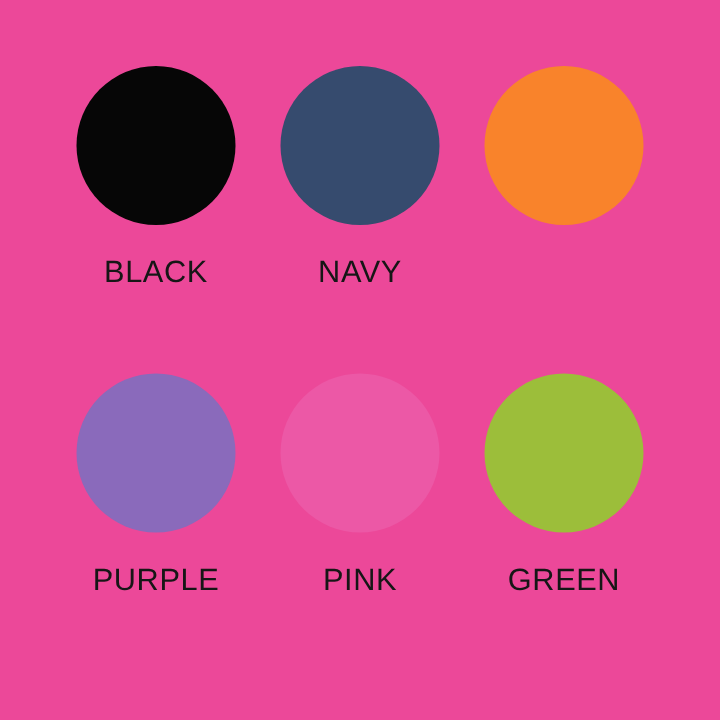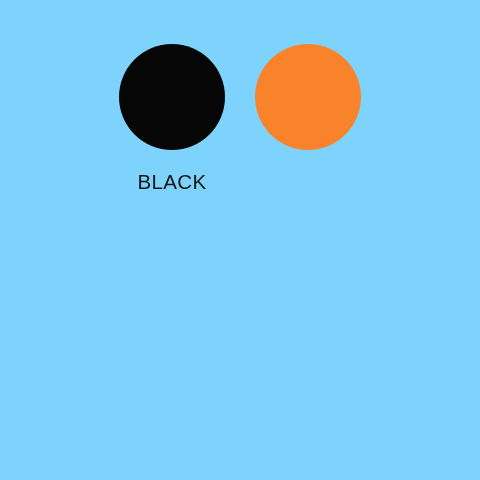--- a/index.html
+++ b/index.html
@@ -10,21 +10,21 @@
   body {
     width: 480px;
     height: 480px;
     background: #ffffff;
     font-family: "Liberation Sans", sans-serif;
     overflow: hidden;
   }
   #swatch-board {
     width: 480px;
     height: 480px;
-    background: #7dd3fc;
+    background: #ec4899;
     box-sizing: border-box;
     display: flex;
     flex-direction: column;
     justify-content: flex-start;
     padding-top: 44px;
   }
   .swatch-row {
     display: flex;
     flex-direction: row;
     justify-content: center;
@@ -61,21 +61,43 @@
 
 <div id="swatch-board">
 
   <div class="swatch-row row-1">
 
     <div class="swatch-cell">
       <span class="swatch-dot" style="background:#060606;"></span>
       <span class="swatch-label" style="color: rgb(22, 22, 22);">BLACK</span>
     </div>
 
+    <div class="swatch-cell">
+      <span class="swatch-dot" style="background:#364b6e;"></span>
+      <span class="swatch-label" style="color: rgb(22, 22, 22);">NAVY</span>
+    </div>
 
     <div class="swatch-cell">
       <span class="swatch-dot" style="background:#f9832b;"></span>
     </div>
 
   </div>
 
+  <div class="swatch-row row-2">
+
+    <div class="swatch-cell">
+      <span class="swatch-dot" style="background:#8a6abb;"></span>
+      <span class="swatch-label" style="color: rgb(22, 22, 22);">PURPLE</span>
+    </div>
+
+    <div class="swatch-cell">
+      <span class="swatch-dot" style="background:#ec58a6;"></span>
+      <span class="swatch-label" style="color: rgb(22, 22, 22);">PINK</span>
+    </div>
+
+    <div class="swatch-cell">
+      <span class="swatch-dot" style="background:#9cbe3a;"></span>
+      <span class="swatch-label" style="color: rgb(22, 22, 22);">GREEN</span>
+    </div>
+
+  </div>
 
 </div>
 
 </body></html>

